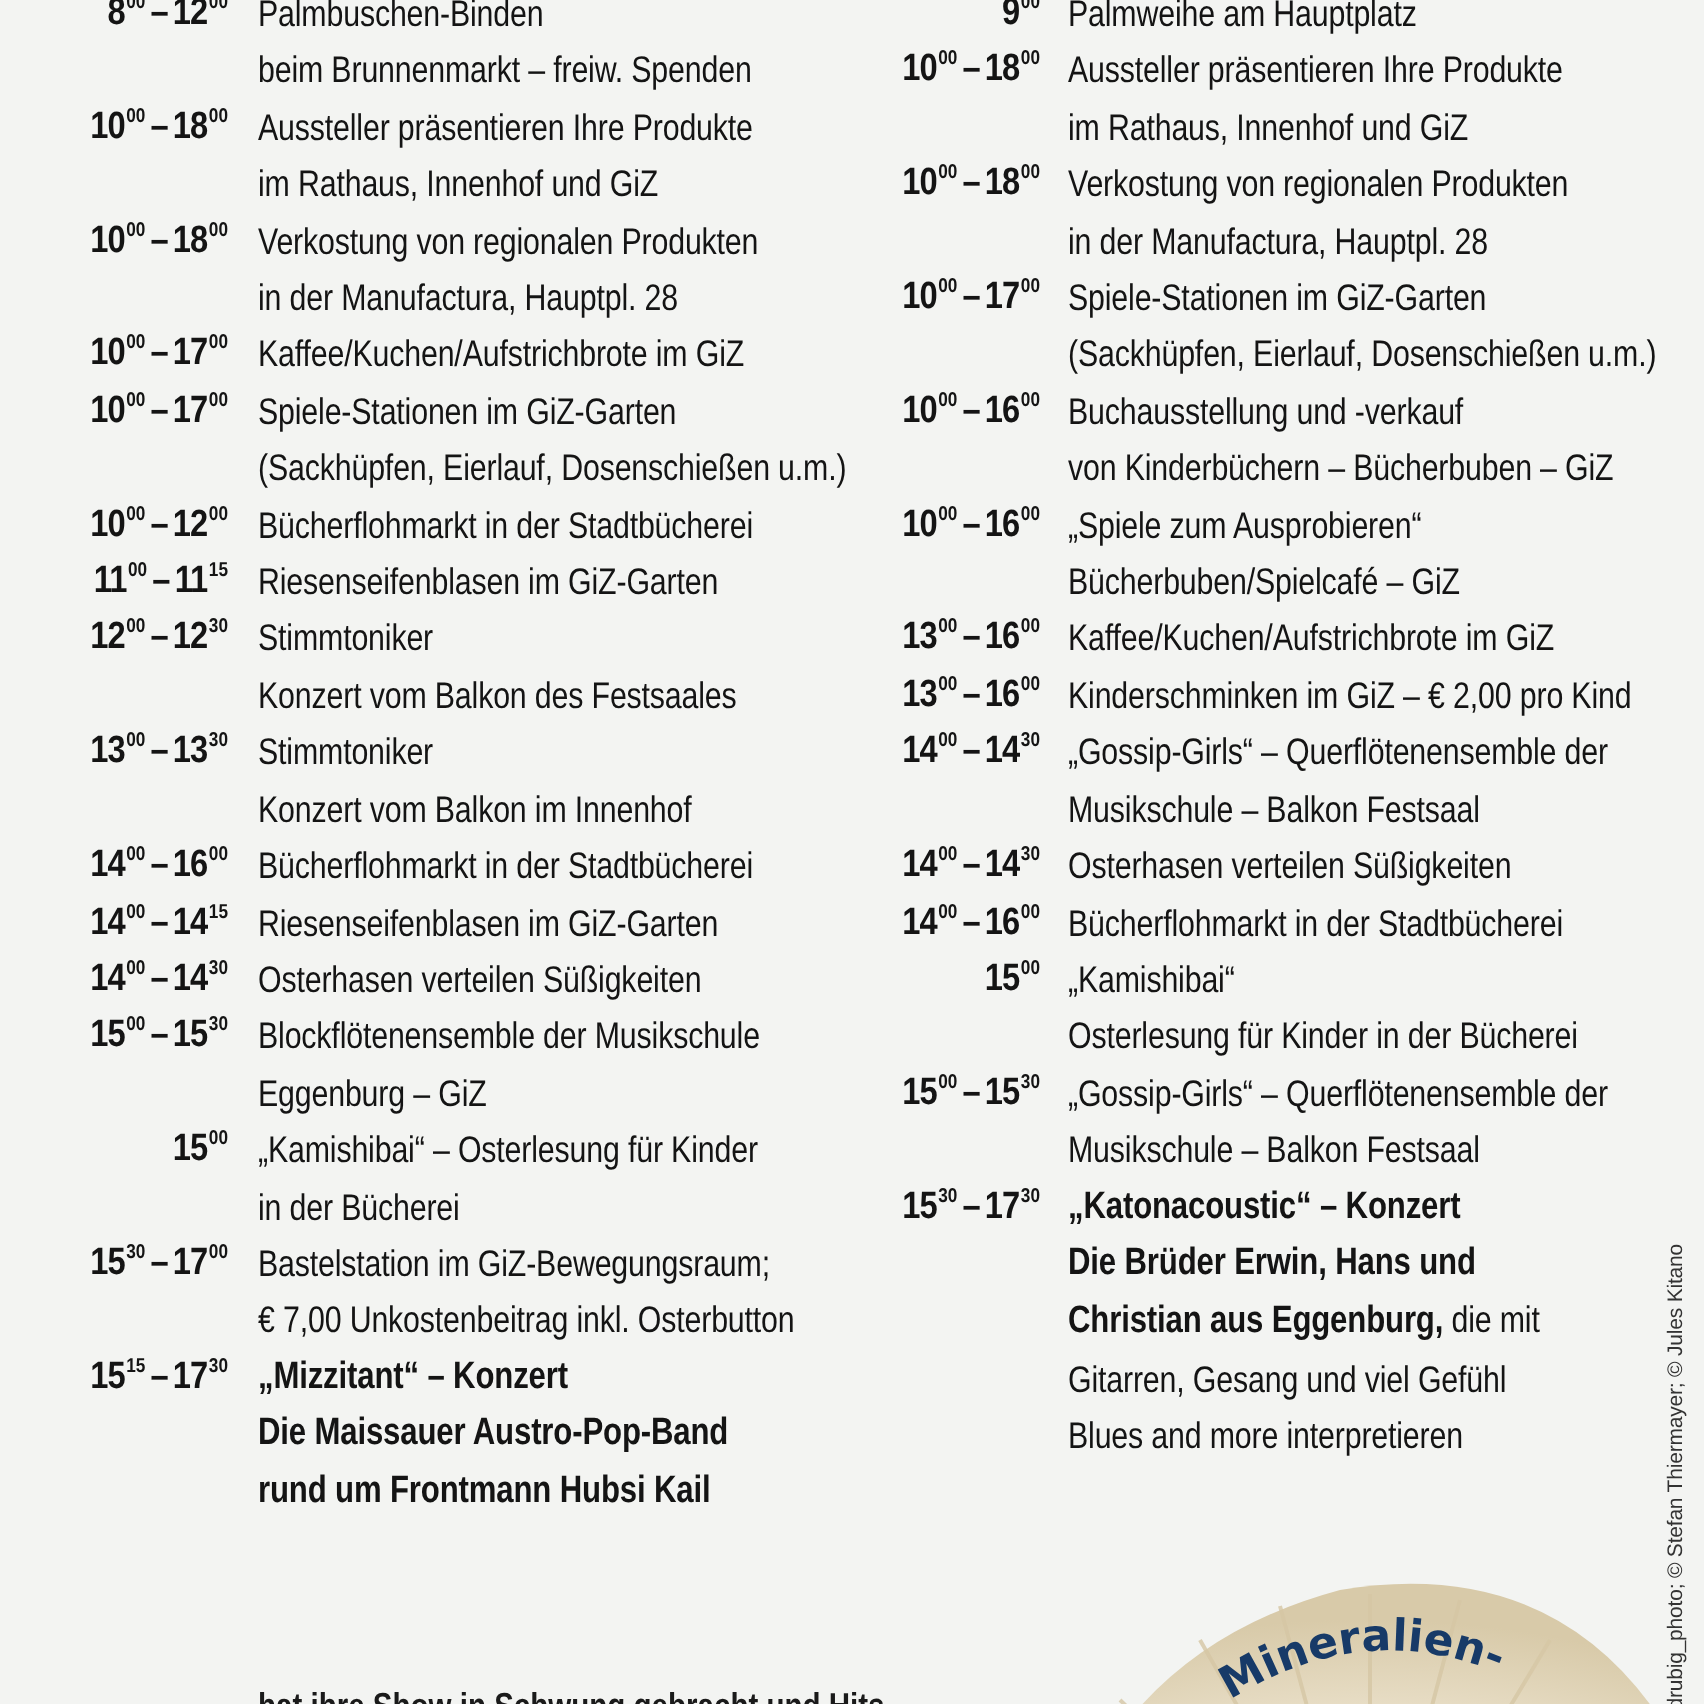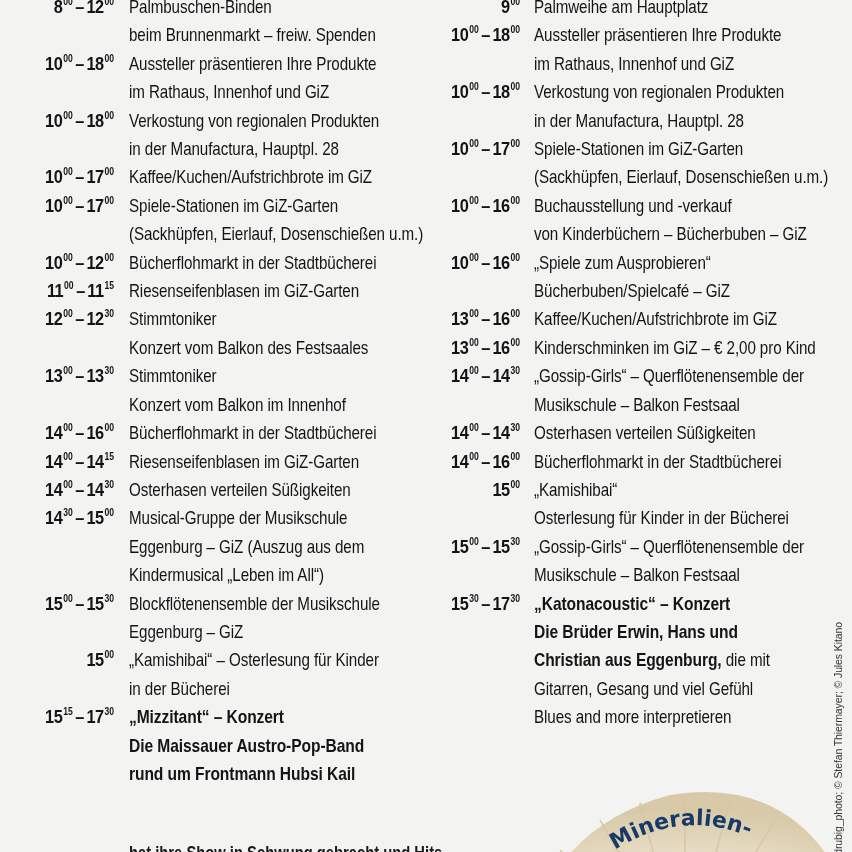--- a/index.html
+++ b/index.html
@@ -170,39 +170,38 @@
         <span class="line">Riesenseifenblasen im GiZ-Garten</span>
       </div>
     </div>
     <div class="row">
       <div class="time"><span>14</span><sup>00</sup><span class="dash">–</span><span>14</span><sup>30</sup></div>
       <div class="desc">
         <span class="line">Osterhasen verteilen Süßigkeiten</span>
       </div>
     </div>
     <div class="row">
-      <div class="time"><span>14</span><sup>30</sup><span class="dash">–</span><span>15</span><sup>00</sup></div>
-      <div class="desc">
-        <span class="line">Musical-Gruppe der Musikschule</span>
-        <span class="line">Eggenburg  –  GiZ (Auszug aus dem</span>
-        <span class="line">Kindermusical „Leben im All“)</span>
-      </div>
-    </div>
-    <div class="row">
       <div class="time"><span>15</span><sup>00</sup><span class="dash">–</span><span>15</span><sup>30</sup></div>
       <div class="desc">
         <span class="line">Blockflötenensemble der Musikschule</span>
         <span class="line">Eggenburg – GiZ</span>
       </div>
     </div>
     <div class="row">
       <div class="time"><span>15</span><sup>00</sup></div>
       <div class="desc">
         <span class="line">„Kamishibai“ – Osterlesung für Kinder</span>
         <span class="line">in der Bücherei</span>
+      </div>
+    </div>
+    <div class="row">
+      <div class="time"><span>15</span><sup>30</sup><span class="dash">–</span><span>17</span><sup>00</sup></div>
+      <div class="desc">
+        <span class="line">Bastelstation im GiZ-Bewegungsraum;</span>
+        <span class="line">€ 7,00 Unkostenbeitrag inkl. Osterbutton</span>
       </div>
     </div>
     <div class="row">
       <div class="time"><span>15</span><sup>15</sup><span class="dash">–</span><span>17</span><sup>30</sup></div>
       <div class="desc">
         <span class="line bold"><span>„Mizzitant“ – Konzert</span></span>
         <span class="line bold"><span>Die Maissauer Austro-Pop-Band</span></span>
         <span class="line bold"><span>rund um Frontmann Hubsi Kail</span></span>
       </div>
     </div>

